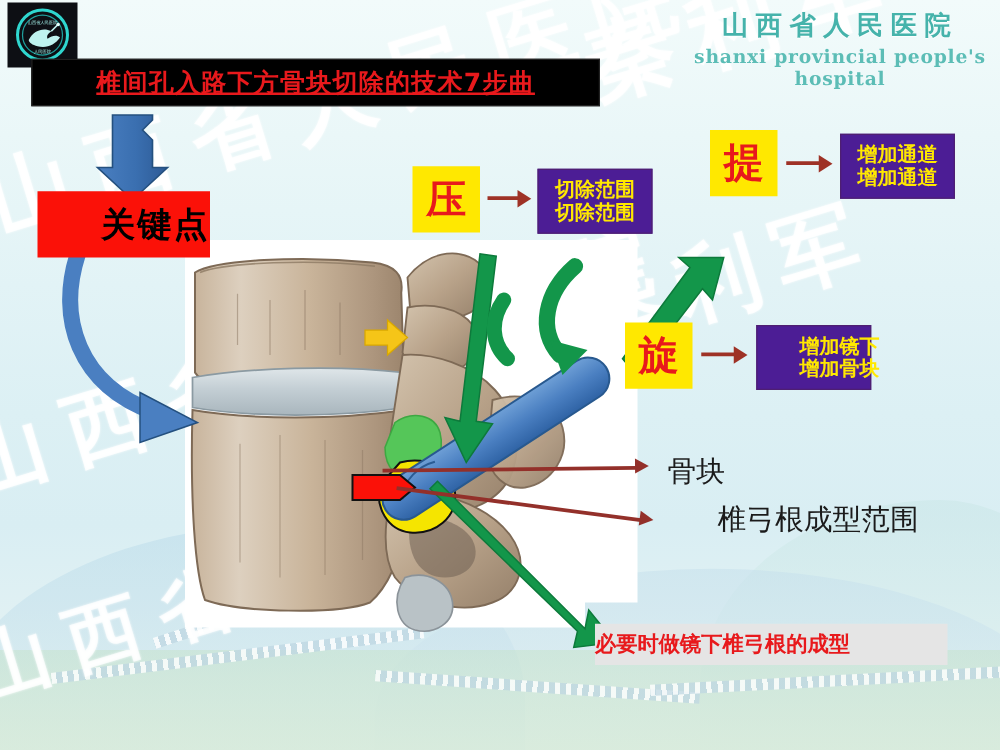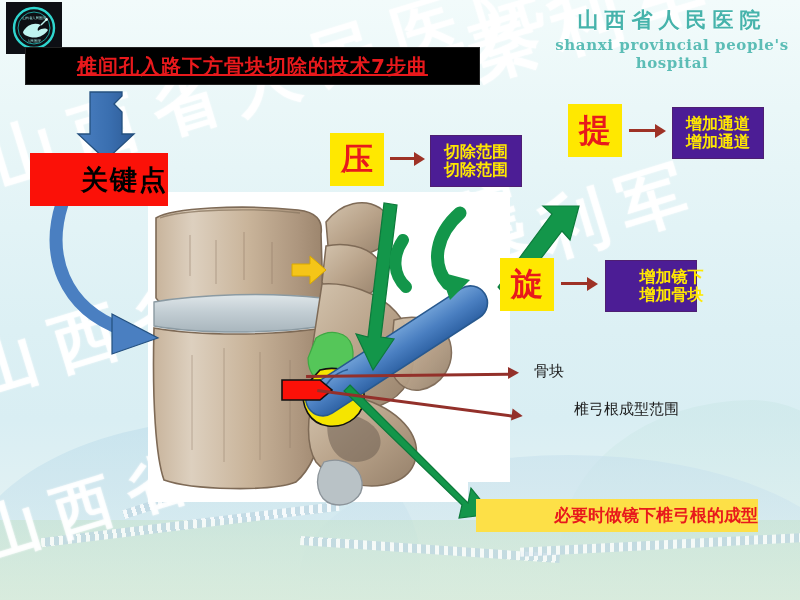--- a/index.html
+++ b/index.html
@@ -184,30 +184,30 @@
     border-top: 6px solid transparent;
     border-bottom: 6px solid transparent;
     border-left: 11px solid #93302a;
   }
   #leader-bone { left: 306px; top: 371px; width: 214px; transform: rotate(-0.6deg); }
   #leader-bone .shaft { width: 203px; } #leader-bone .head { left: 202px; }
   #leader-ped  { left: 318px; top: 385px; width: 208px; transform: rotate(7.5deg); }
   #leader-ped  .shaft { width: 197px; } #leader-ped  .head { left: 196px; }
 
   .leader-label {
-    position: absolute; color: #1b1b1b; font-size: 15px; white-space: nowrap;
+    position: absolute; color: #1b1b1b; font-size: 23px; white-space: nowrap;
   }
   #label-bone { left: 534px; top: 362px; }
   #label-ped  { left: 534px; top: 400px; margin-left: 40px; }
 
   
   .banner {
     position: absolute; left: 476px; top: 499px; width: 282px; height: 33px;
-    background: #fde047;
-    display: flex; align-items: center; justify-content: flex-end; padding-left: 43px;
+    background: #e5e5e5;
+    display: flex; align-items: center; justify-content: flex-start;
   }
   .banner span {
     color: #e8191c; font-size: 17px; font-weight: 700; white-space: nowrap;
   }
 
   
   .anat-panel {
     position: absolute; left: 148px; top: 192px; width: 320px; height: 310px;
     background: #ffffff;
   }

